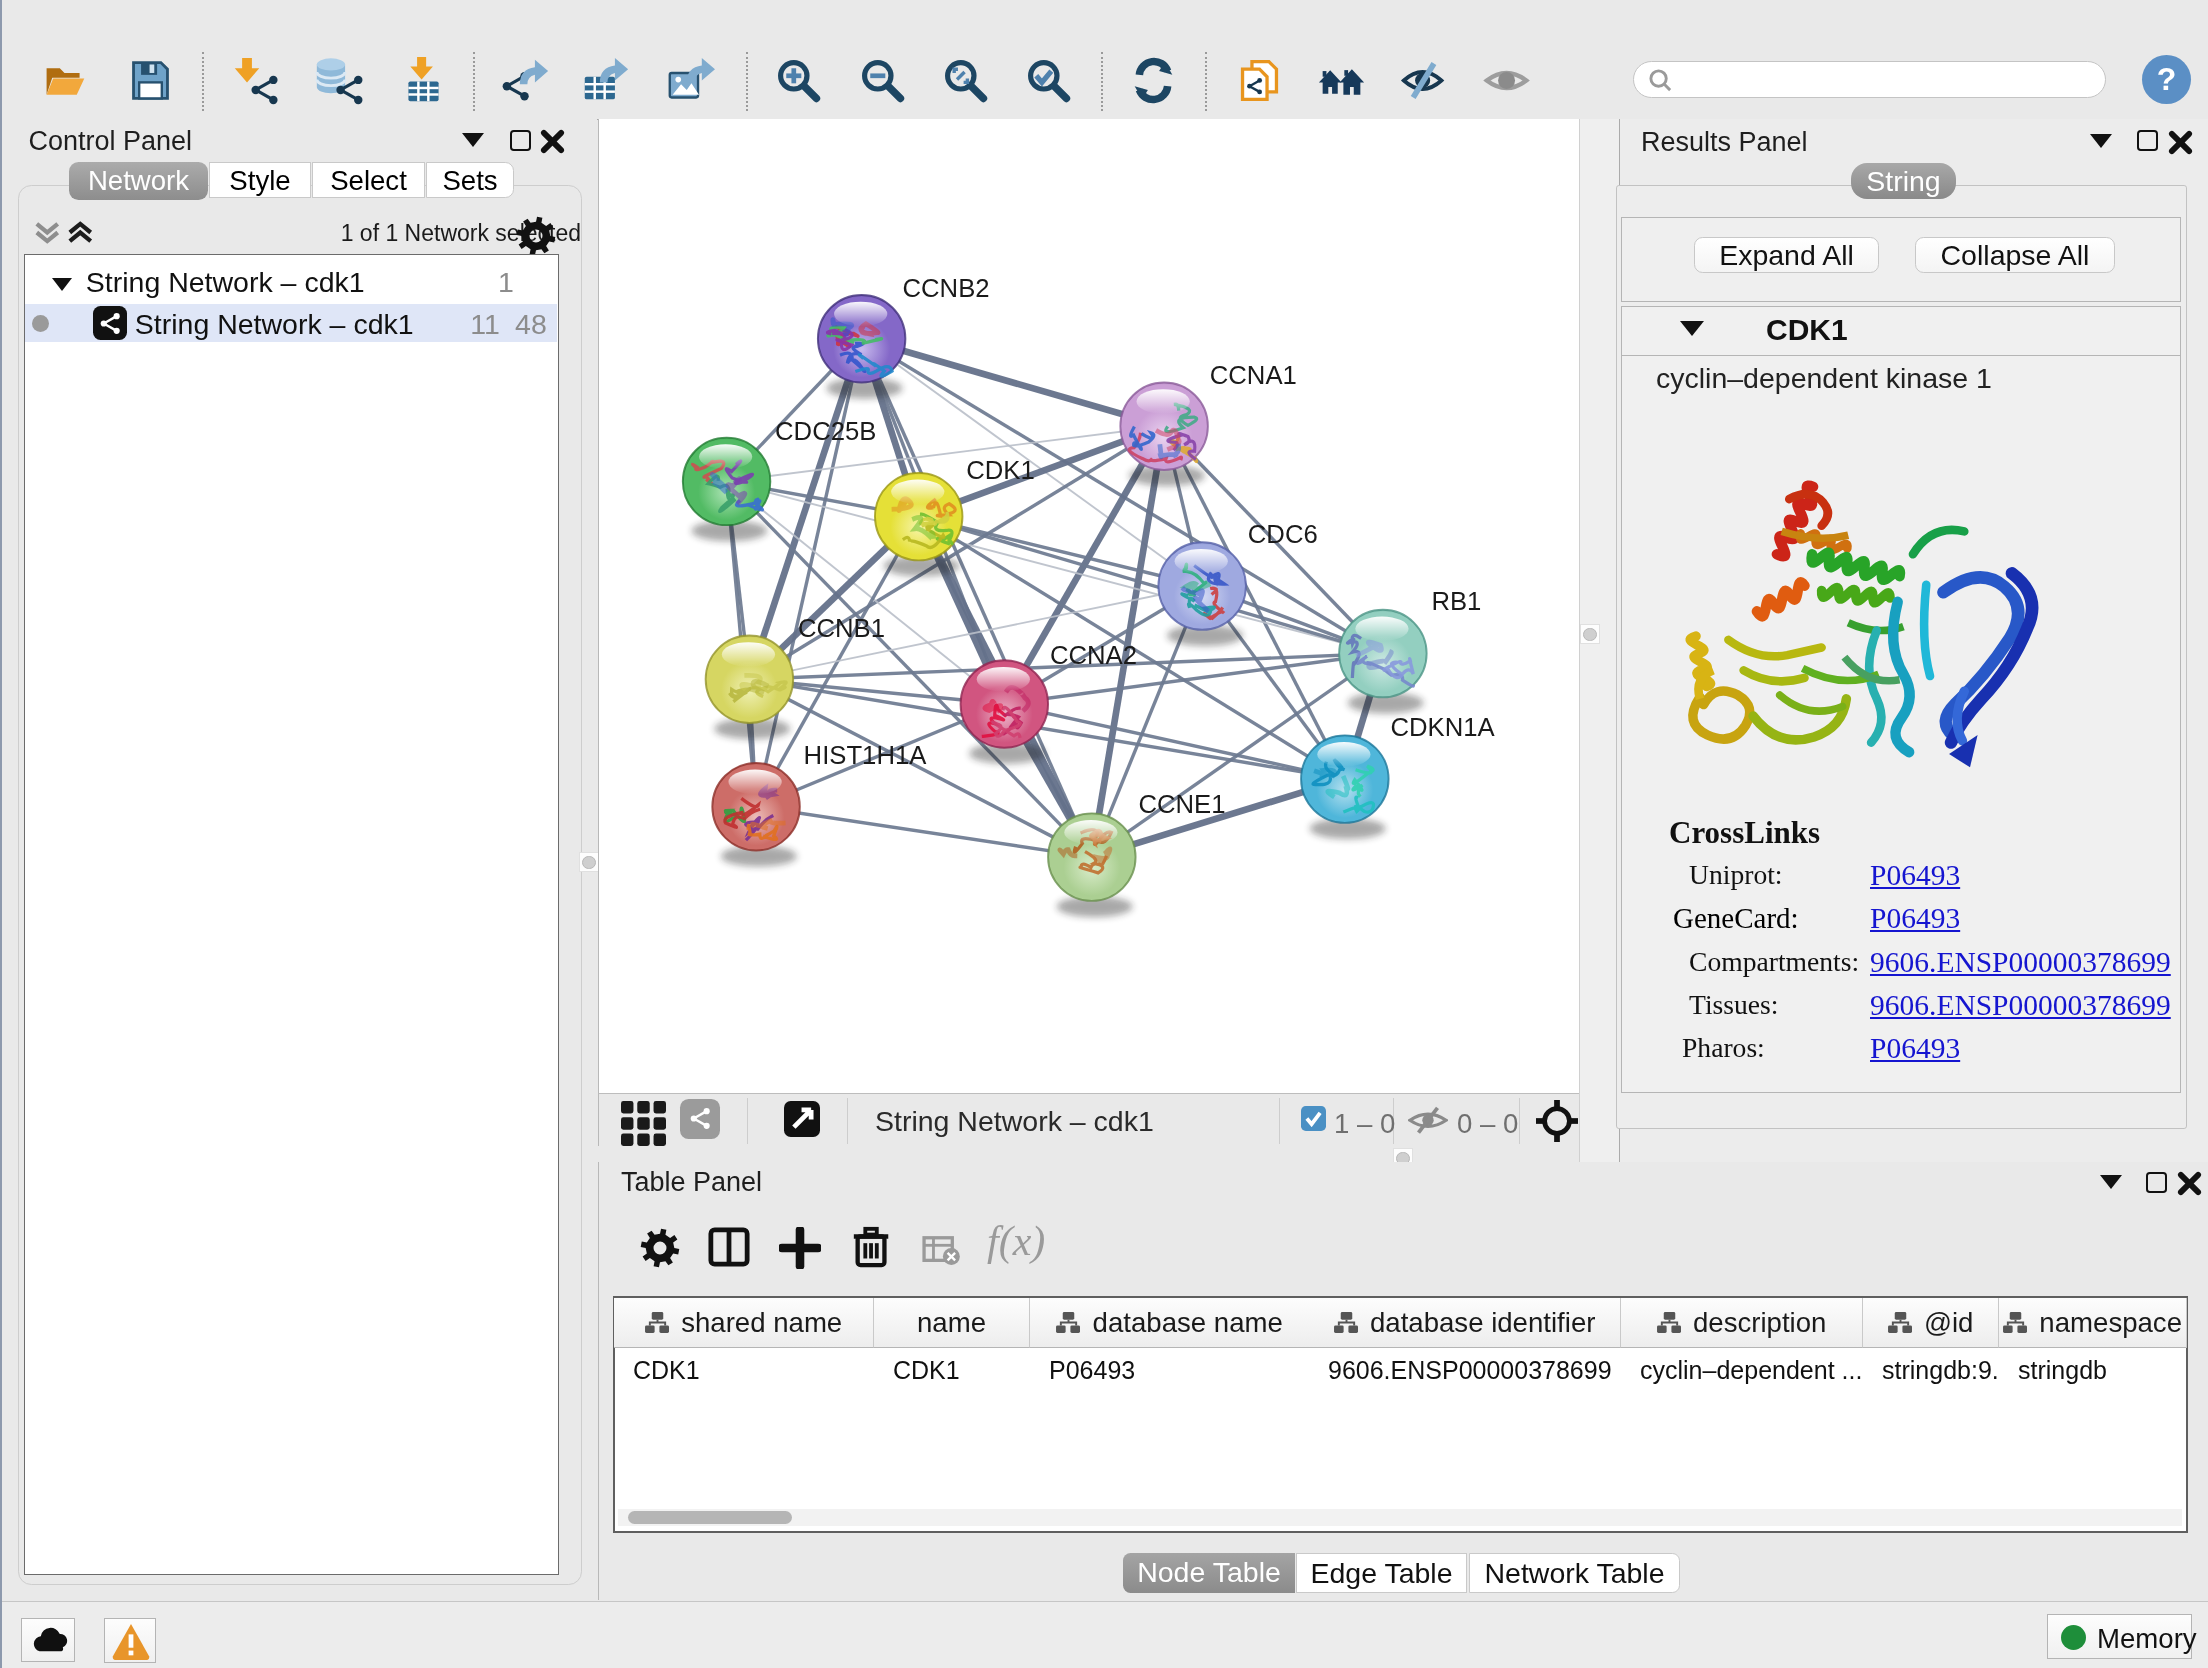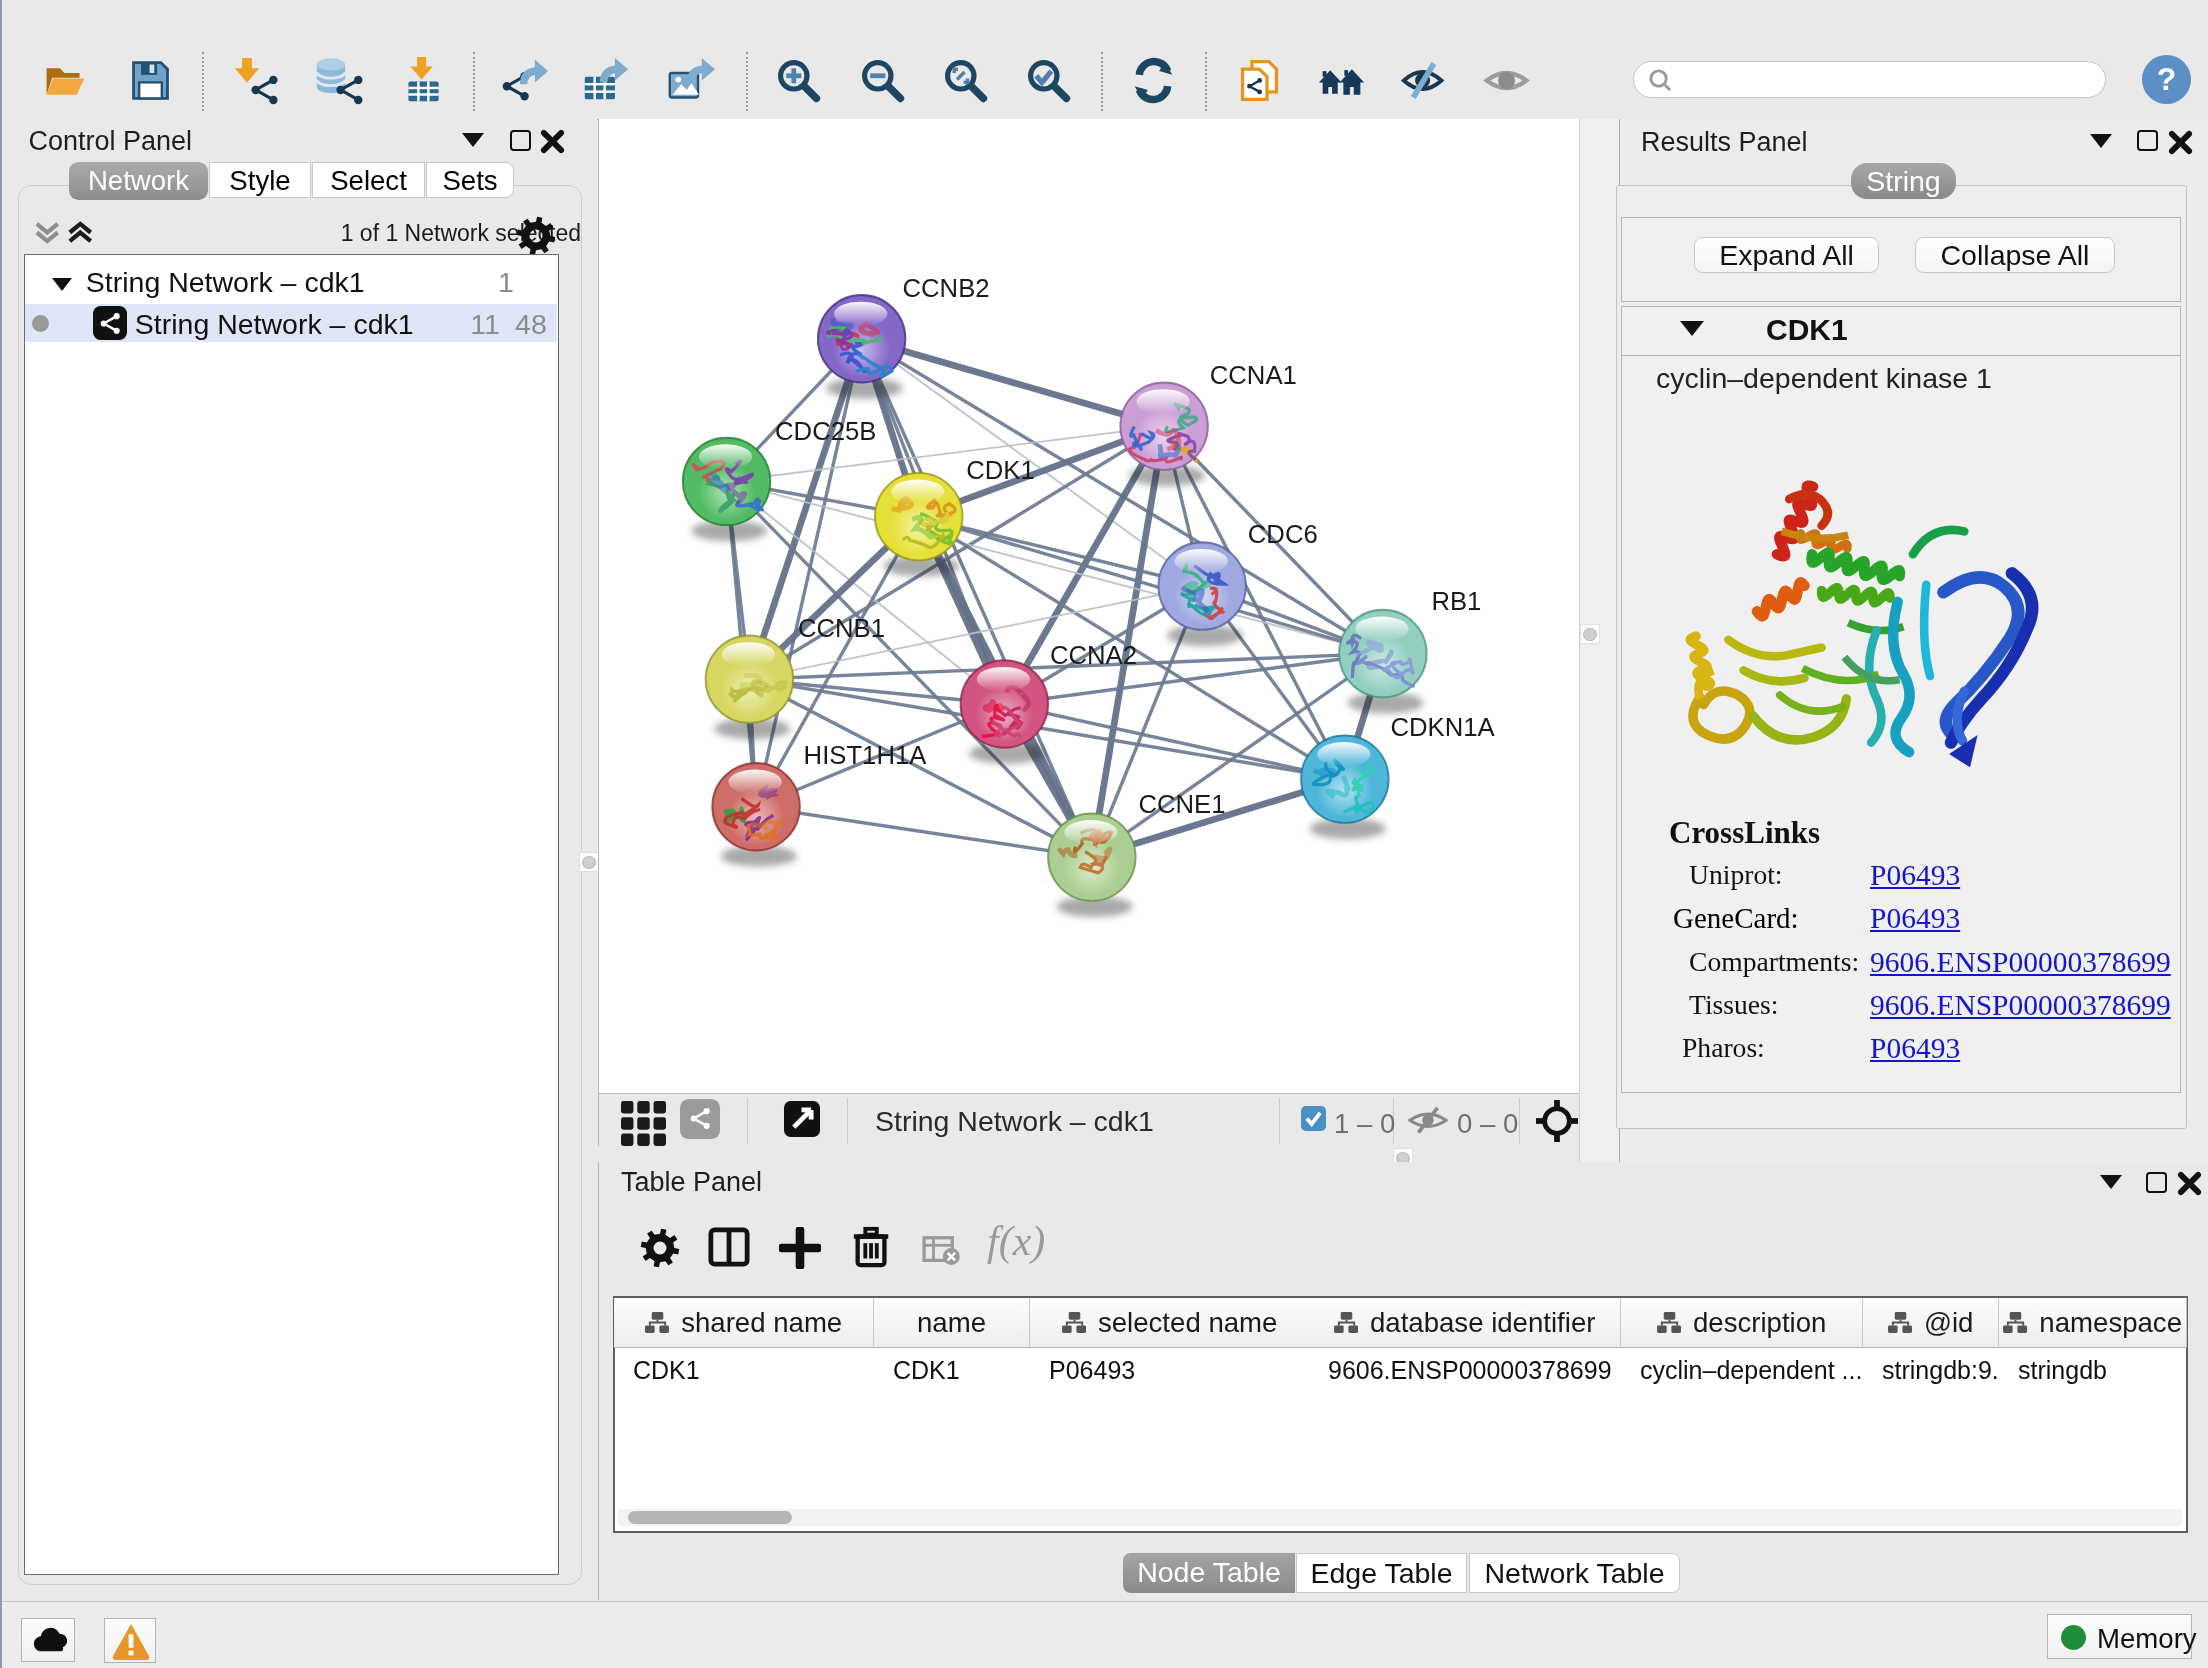--- a/index.html
+++ b/index.html
@@ -670,21 +670,21 @@
       </div>
       <div class="th" style="left:415px;width:280px;display:flex;align-items:center;justify-content:center;overflow:hidden">
         <svg style="margin-right:11.4px;flex:none" width="25" height="23" viewBox="0 0 26 24">
           <g fill="#555">
             <rect x="7" y="1" width="12" height="8" rx="1.5"></rect>
             <rect x="0" y="15" width="10" height="8" rx="1.5"></rect>
             <rect x="15" y="15" width="10" height="8" rx="1.5"></rect>
             <path d="M13 9 v3 M5 15 v-3 h16 v3" fill="none" stroke="#555" stroke-width="2"></path>
           </g>
         </svg>
-        <span style="margin-top:0">selected name</span>
+        <span style="margin-top:0">database name</span>
       </div>
       <div class="th" style="left:694px;width:312px;display:flex;align-items:center;justify-content:center;overflow:hidden">
         <svg style="margin-right:11.4px;flex:none" width="25" height="23" viewBox="0 0 26 24">
           <g fill="#555">
             <rect x="7" y="1" width="12" height="8" rx="1.5"></rect>
             <rect x="0" y="15" width="10" height="8" rx="1.5"></rect>
             <rect x="15" y="15" width="10" height="8" rx="1.5"></rect>
             <path d="M13 9 v3 M5 15 v-3 h16 v3" fill="none" stroke="#555" stroke-width="2"></path>
           </g>
         </svg>

